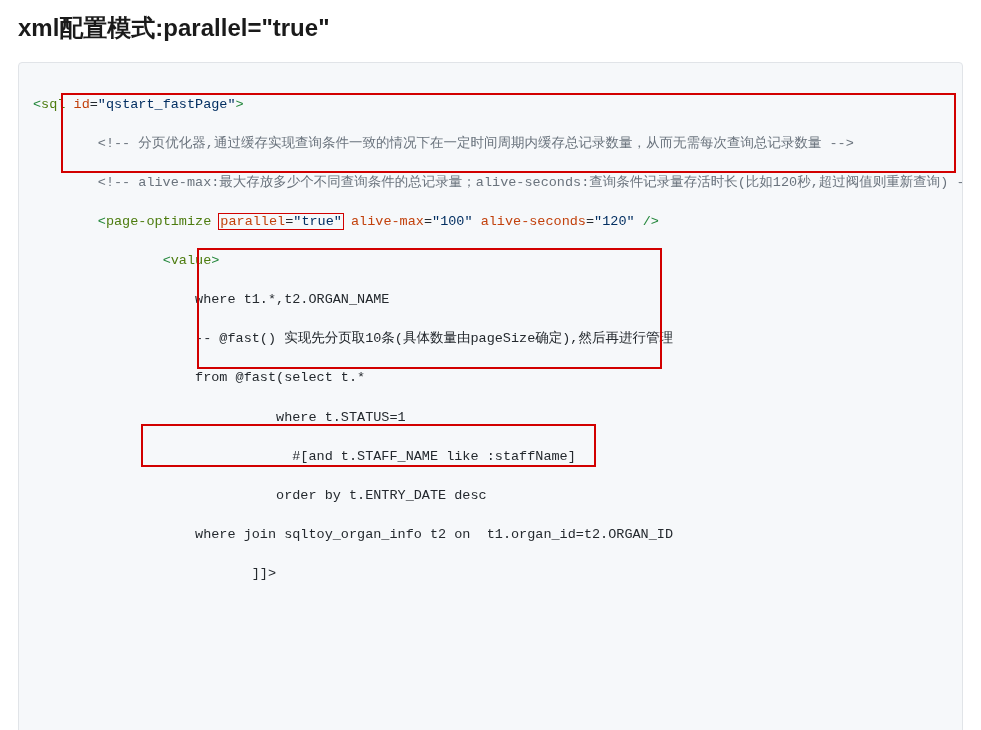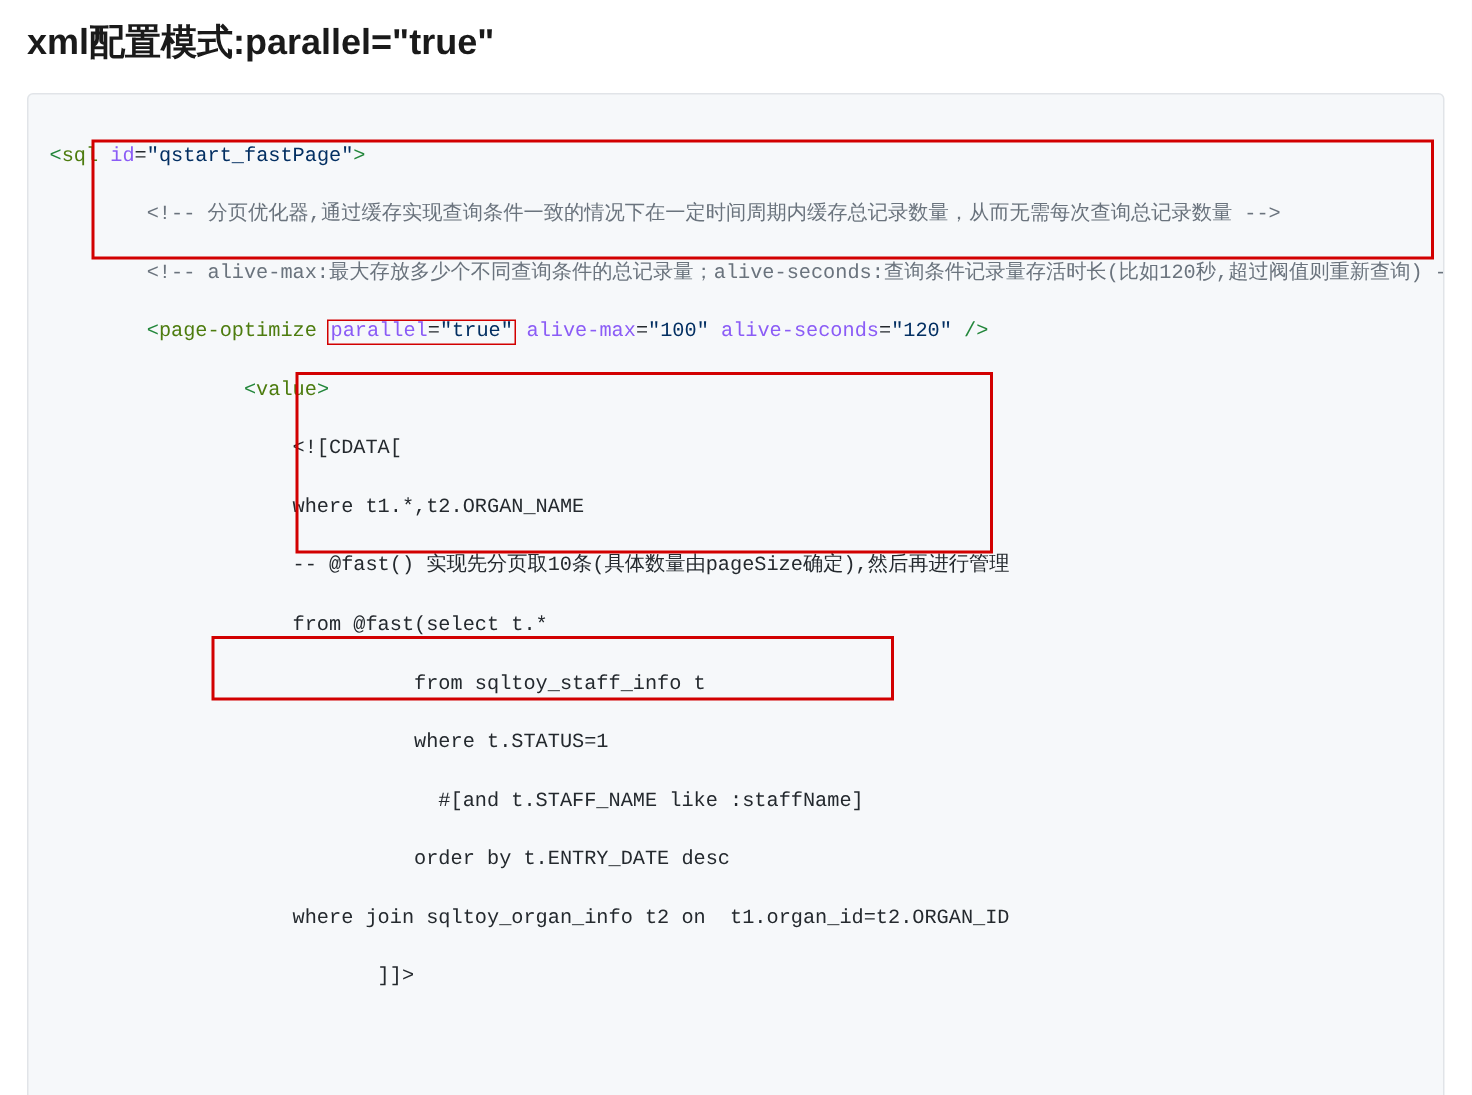--- a/index.html
+++ b/index.html
@@ -25,21 +25,21 @@
     font-family: Consolas, "Courier New", monospace;
     font-size: 13.5px;
     line-height: 1.45;
     position: relative;
     white-space: pre;
     overflow: hidden;
     color: #24292e;
   }
   .tag    { color: #22863a; }
   .t      { color: #4d7c0f; } 
-  .attr   { color: #8b5cf6; }
+  .attr   { color: #c2410c; }
   .val    { color: #032f62; }
   .cmt    { color: #6a737d; }
 
   .hl-big {
     position: absolute;
     border: 2px solid #d20000;
     pointer-events: none;
   }
   .hl-small {
     border: 1.5px solid #d20000;
@@ -53,25 +53,23 @@
 <body>
 
 <h2>xml配置模式:parallel="true"</h2>
 
 <div class="code-block">
 <span class="row"><span class="tag">&lt;</span><span class="t">sql</span><span> </span><span class="attr">id</span><span>=</span><span class="val">"qstart_fastPage"</span><span class="tag">&gt;</span></span>
 <span class="row">        <span class="cmt">&lt;!-- 分页优化器,通过缓存实现查询条件一致的情况下在一定时间周期内缓存总记录数量，从而无需每次查询总记录数量 --&gt;</span></span>
 <span class="row">        <span class="cmt">&lt;!-- alive-max:最大存放多少个不同查询条件的总记录量；alive-seconds:查询条件记录量存活时长(比如120秒,超过阀值则重新查询) --&gt;</span></span>
 <span class="row">        <span class="tag">&lt;</span><span class="t">page-optimize</span><span> </span><span class="hl-small"><span class="attr">parallel</span><span>=</span><span class="val">"true"</span></span><span> </span><span class="attr">alive-max</span><span>=</span><span class="val">"100"</span><span> </span><span class="attr">alive-seconds</span><span>=</span><span class="val">"120"</span><span class="tag"> /&gt;</span></span>
 <span class="row">                <span class="tag">&lt;</span><span class="t">value</span><span class="tag">&gt;</span></span>
-<span class="row">                    <span>&lt;![CDATA[</span></span>
 <span class="row">                    <span>where t1.*,t2.ORGAN_NAME</span></span>
 <span class="row">                    <span>-- @fast() 实现先分页取10条(具体数量由pageSize确定),然后再进行管理</span></span>
 <span class="row">                    <span>from @fast(select t.*</span></span>
-<span class="row">                    <span>          from sqltoy_staff_info t</span></span>
 <span class="row">                    <span>          where t.STATUS=1</span></span>
 <span class="row">                    <span>            #[and t.STAFF_NAME like :staffName]</span></span>
 <span class="row">                    <span>          order by t.ENTRY_DATE desc</span></span>
 <span class="row">                    <span>where join sqltoy_organ_info t2 on  t1.organ_id=t2.ORGAN_ID</span></span>
 <span class="row">                    <span>       ]]&gt;</span></span>
 
 
 
 
 <div class="hl-big" style="left:42px; top:30px; width:895px; height:80px;"></div>

